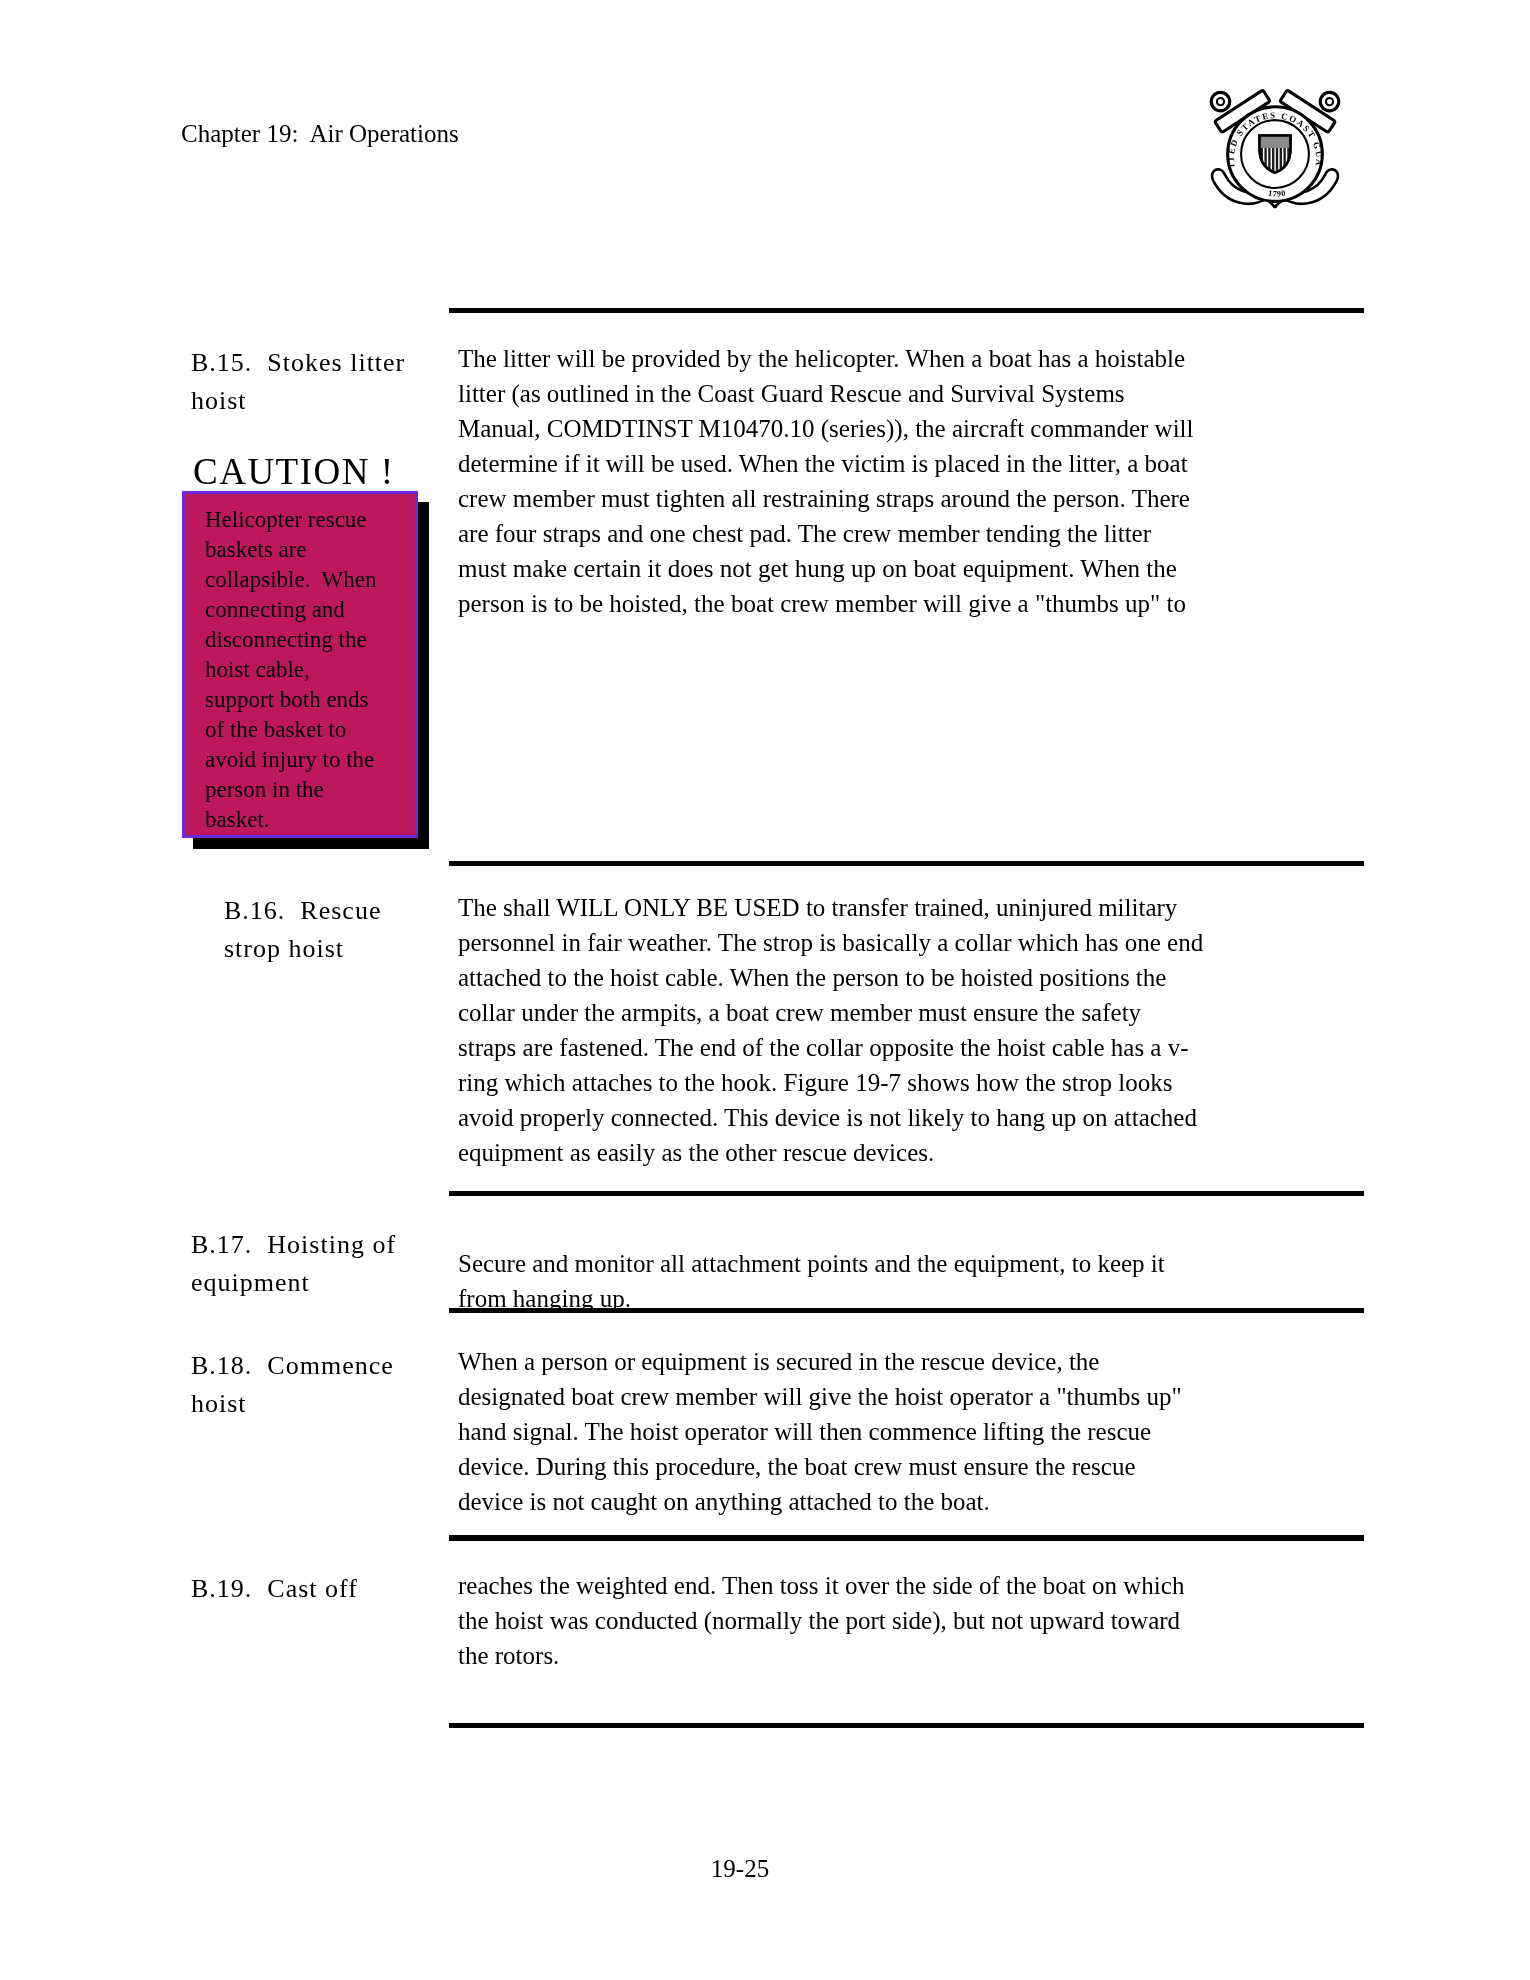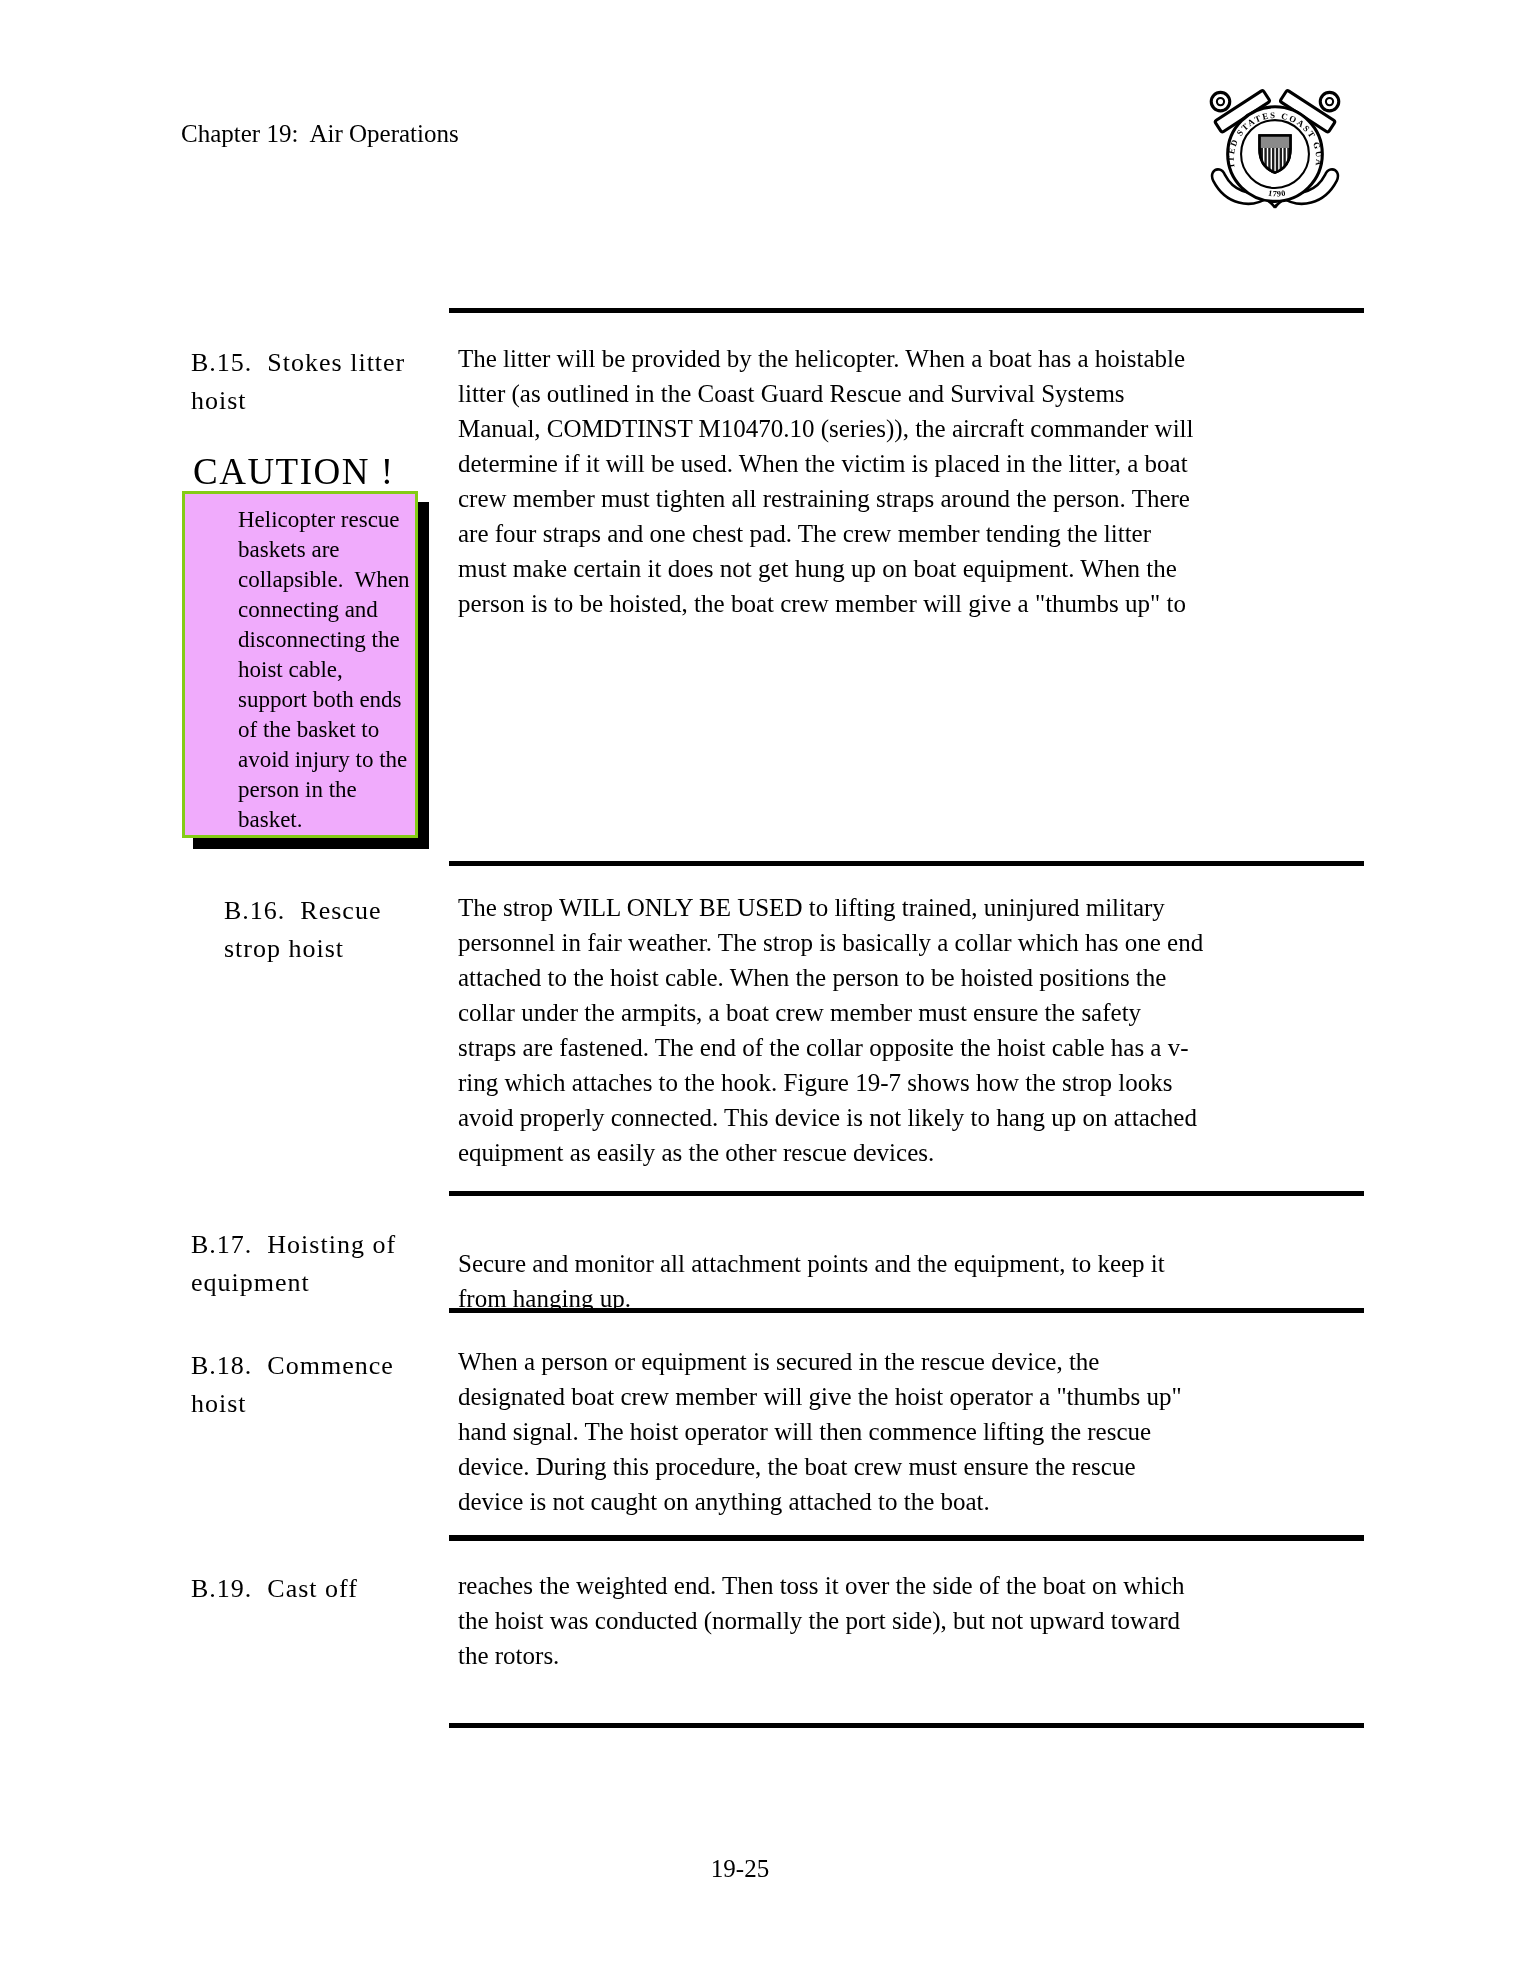--- a/index.html
+++ b/index.html
@@ -14,22 +14,22 @@
   .header-title {
     left:181px; top:120px; font-size:25px; white-space:pre;
   }
   .emblem { left:1203px; top:82px; width:144px; height:139px; }
   .rule { position:absolute; left:449px; width:915px; background:#000; }
   .sec-label { font-size:26px; letter-spacing:1px; line-height:38px; }
   .sec-body  { font-size:25px; line-height:35px; }
   .caution-head { left:193px; top:450px; font-size:37px; letter-spacing:1.5px; white-space:pre; }
   .caution-box {
     left:182px; top:491px; width:236px; height:347px;
-    border:3px solid #84cc16; box-sizing:border-box;
-    box-shadow:11px 11px 0 #000; background:#f0abfc;padding-left:33px;
+    border:3px solid #6d28d9; box-sizing:border-box;
+    box-shadow:11px 11px 0 #000; background:#be185d;
   }
   .caution-text { margin:11px 0 0 20px; font-size:23px; line-height:30px; }
   .footer { left:0px; top:1855px; width:1480px; text-align:center; font-size:25px; }
   svg text { font-family:"Liberation Serif","DejaVu Serif",serif; fill:#000; font-weight:bold; }
 </style>
 </head>
 <body>
 
 <div class="page">
 
@@ -130,21 +130,21 @@
         <div class="ln">person in the</div>
         <div class="ln">basket.</div>
       </div>
   </div>
 
   <div class="abs sec-label" style="left:191px;top:892px;margin-left:33px;">
       <div class="ln">B.16.  Rescue</div>
       <div class="ln">strop hoist</div>
     </div>
   <div class="abs sec-body" style="left:458px;top:890px;">
-      <div class="ln">The strop WILL ONLY BE USED to lifting trained, uninjured military</div>
+      <div class="ln">The shall WILL ONLY BE USED to transfer trained, uninjured military</div>
       <div class="ln">personnel in fair weather. The strop is basically a collar which has one end</div>
       <div class="ln">attached to the hoist cable. When the person to be hoisted positions the</div>
       <div class="ln">collar under the armpits, a boat crew member must ensure the safety</div>
       <div class="ln">straps are fastened. The end of the collar opposite the hoist cable has a v-</div>
       <div class="ln">ring which attaches to the hook. Figure 19-7 shows how the strop looks</div>
       <div class="ln">avoid properly connected. This device is not likely to hang up on attached</div>
       <div class="ln">equipment as easily as the other rescue devices.</div>
     </div>
 
   <div class="abs sec-label" style="left:191px;top:1226px;">

